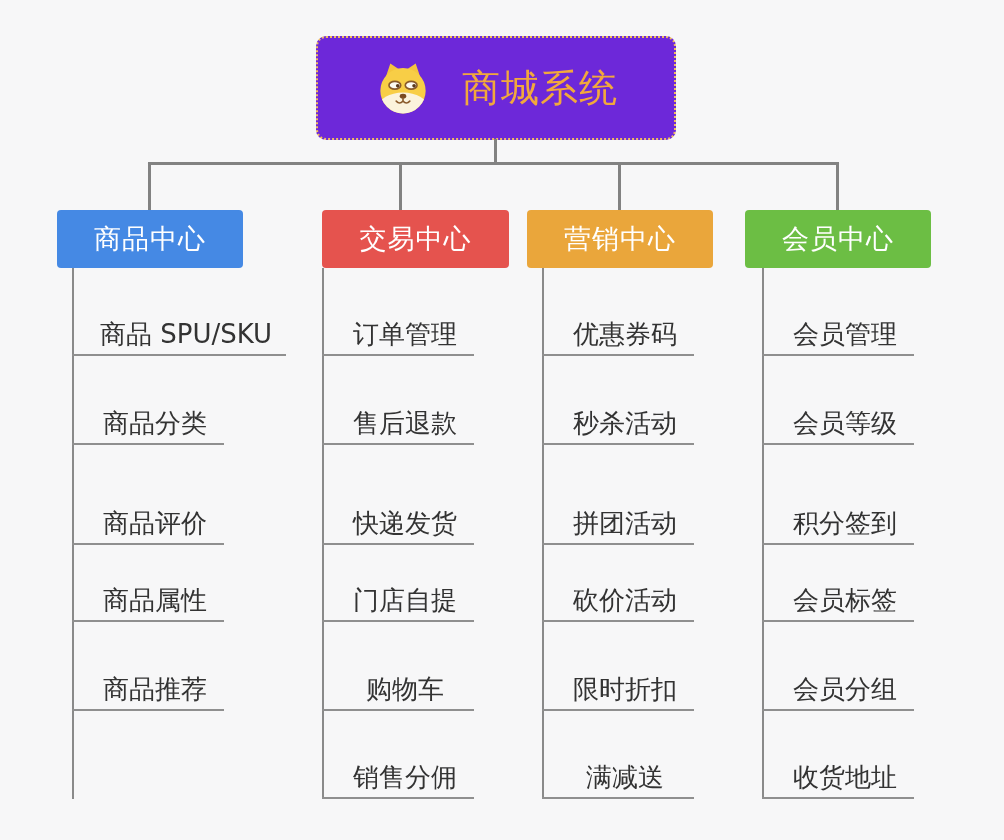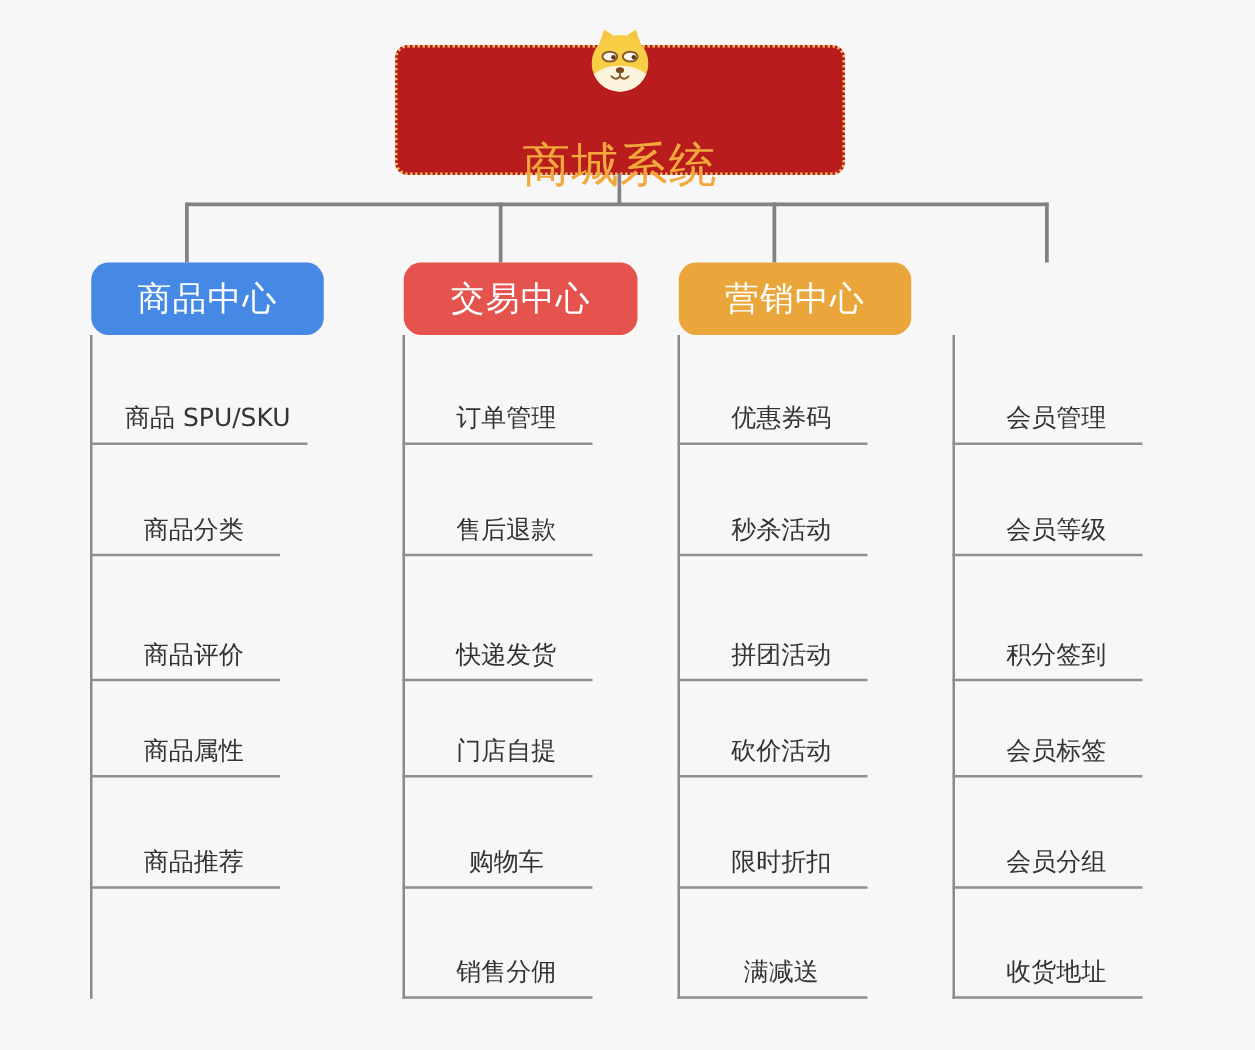--- a/index.html
+++ b/index.html
@@ -3,43 +3,43 @@
 <meta charset="utf-8">
 <style>
   html,body{margin:0;padding:0;}
   .canvas{
     position:relative;width:1004px;height:840px;background:#f7f7f8;
     font-family:"DejaVu Sans","Liberation Sans",sans-serif;overflow:hidden;
   }
   
   .root{
     position:absolute;left:316px;top:36px;width:360px;height:104px;box-sizing:border-box;
-    background:#b91c1c;border:2px dotted #F0BC5F;border-radius:10px;
-    display:flex;align-items:center;justify-content:center;gap:30px;flex-direction:column;
+    background:#6d28d9;border:2px dotted #F0BC5F;border-radius:10px;
+    display:flex;align-items:center;justify-content:center;gap:30px;
   }
   .root-title{font-size:38px;color:#F2A83C;letter-spacing:1px;white-space:nowrap;}
   
   .line{position:absolute;background:#828282;}
   .stub{left:494px;top:139px;width:3px;height:24px;}
   .hbar{left:148px;top:162px;width:691px;height:3px;border-radius:2px;}
   .drop{top:162px;width:3px;height:48px;}
   .d1{left:148px}.d2{left:399px}.d3{left:618px}.d4{left:836px}
   
   .header{
-    position:absolute;top:210px;height:58px;width:186px;border-radius:14px;
+    position:absolute;top:210px;height:58px;width:186px;border-radius:4px;
     color:#ffffff;font-size:27px;letter-spacing:1px;
-    display:flex;align-items:center;justify-content:center;white-space:nowrap;margin-left:16px;
+    display:flex;align-items:center;justify-content:center;white-space:nowrap;
   }
-  .h1{left:57px}.h2{left:307px;width:187px}.h3{left:527px}.h4{left:745px}
+  .h1{left:57px}.h2{left:322px;width:187px}.h3{left:527px}.h4{left:745px}
   
   .trunk{position:absolute;top:268px;width:2px;height:531px;background:#8A8A8A;}
   .t1{left:72px}.t2{left:322px}.t3{left:542px}.t4{left:762px}
   
   .child{
-    position:absolute;font-size:20px;line-height:24px;color:#333333;
+    position:absolute;font-size:26px;line-height:24px;color:#333333;
     padding:0 14px 8px 28px;border-bottom:2px solid #8F8F8F;
     min-width:152px;box-sizing:border-box;text-align:center;white-space:nowrap;
   }
   .c1{left:72px}.c2{left:322px}.c3{left:542px}.c4{left:762px}
   .r1{top:322px}.r2{top:411px}.r3{top:511px}.r4{top:588px}.r5{top:677px}.r6{top:765px}
   .dog{flex:0 0 auto;display:block;}
 </style>
 </head>
 <body>
 
@@ -69,20 +69,21 @@
   <div class="line stub"></div>
   <div class="line hbar"></div>
   <div class="line drop d1"></div>
   <div class="line drop d2"></div>
   <div class="line drop d3"></div>
   <div class="line drop d4"></div>
 
   <div class="header h1" style="background-color: rgb(69, 137, 228);">商品中心</div>
   <div class="header h2" style="background-color: rgb(229, 83, 78);">交易中心</div>
   <div class="header h3" style="background-color: rgb(234, 166, 59); text-align: right;">营销中心</div>
+  <div class="header h4" style="background-color: rgb(108, 190, 68);">会员中心</div>
 
   <div class="trunk t1"></div>
   <div class="trunk t2"></div>
   <div class="trunk t3"></div>
   <div class="trunk t4"></div>
 
   <div class="child c1 r1">商品 SPU/SKU</div>
   <div class="child c1 r2">商品分类</div>
   <div class="child c1 r3">商品评价</div>
   <div class="child c1 r4">商品属性</div>

